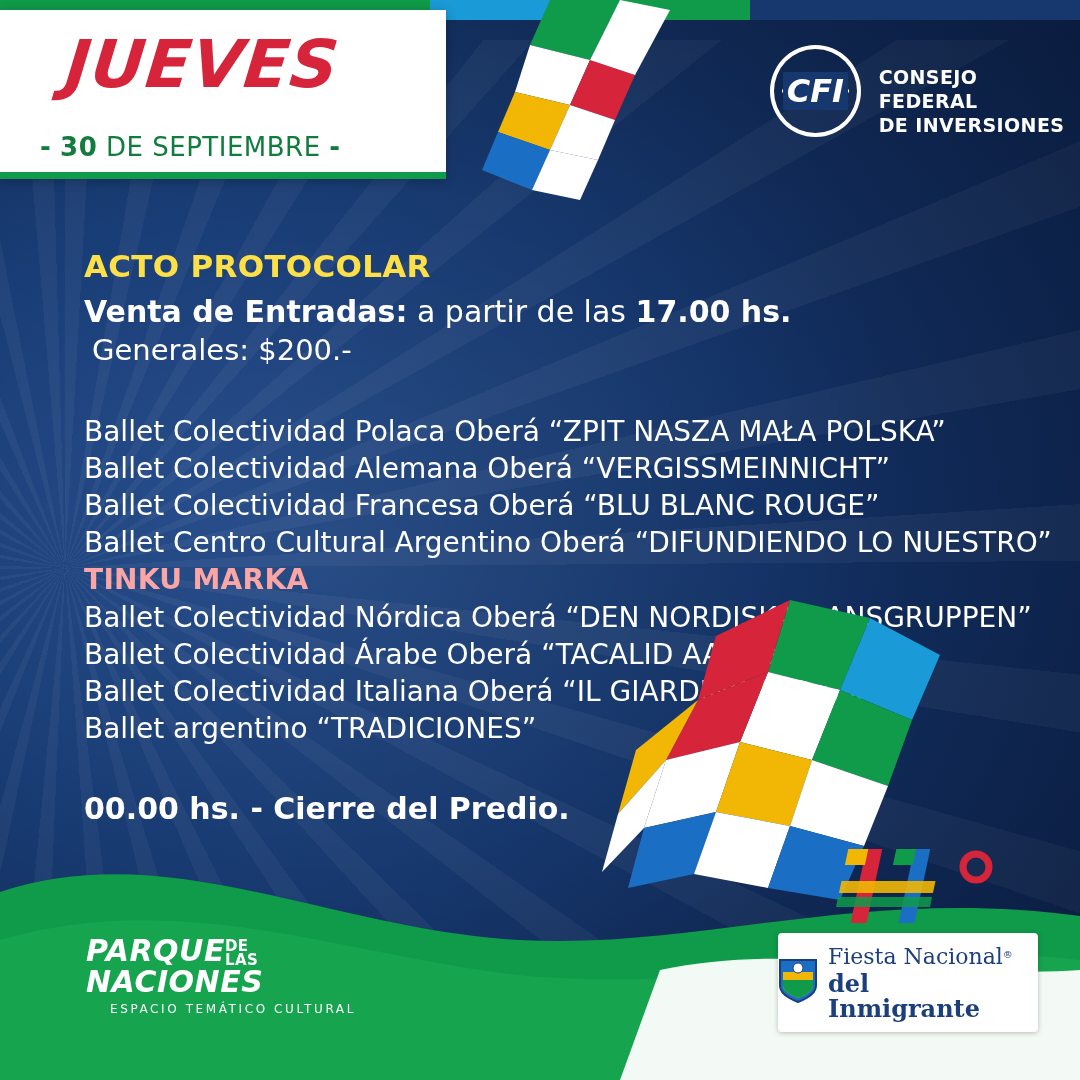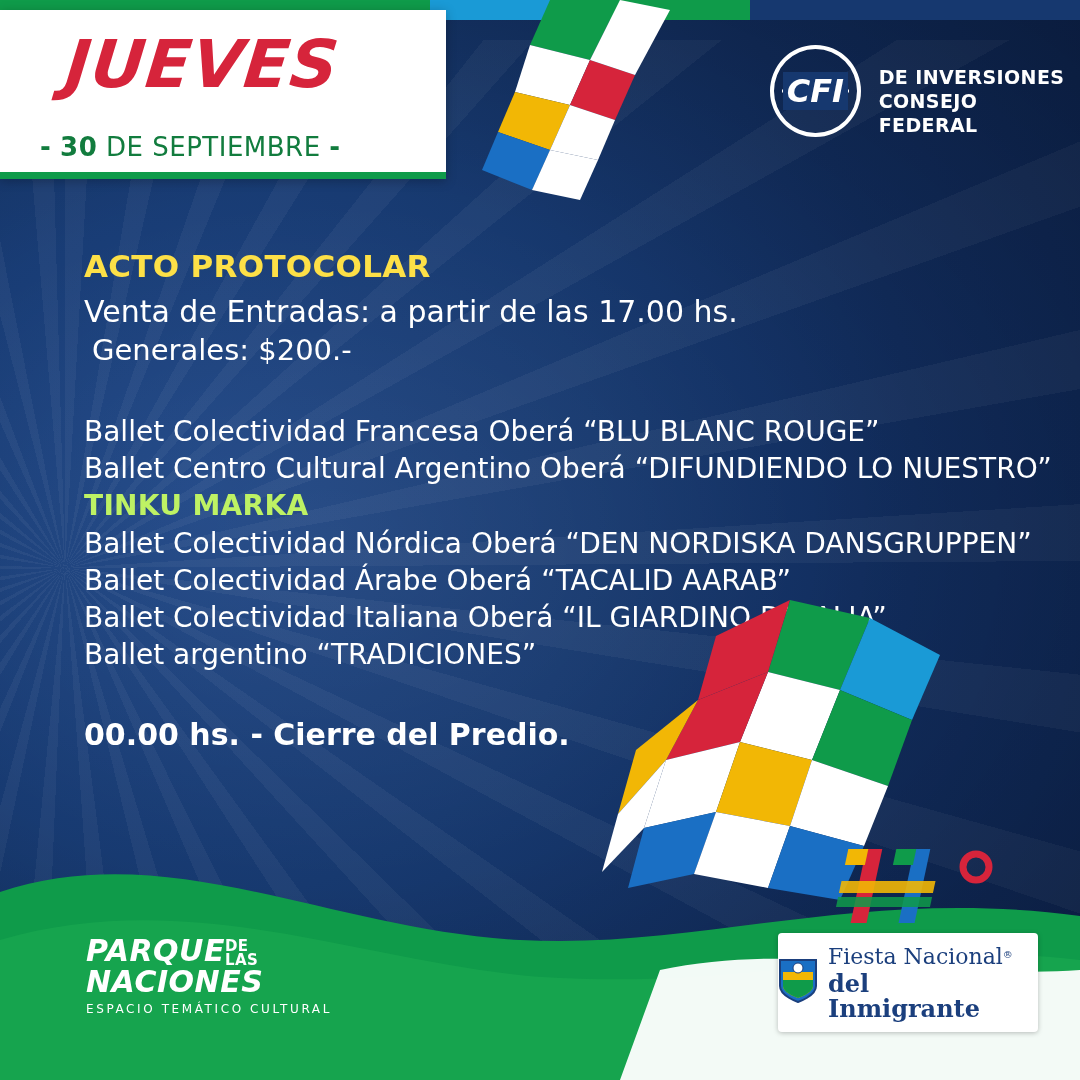--- a/index.html
+++ b/index.html
@@ -156,38 +156,38 @@
     font-weight: bold;
     font-family: "DejaVu Sans", sans-serif;
     letter-spacing: 0.3px;
     margin-bottom: 10px;
   }
   .sale-line {
     font-size: 30px;
     margin-bottom: 4px;
     font-family: "DejaVu Sans", sans-serif;
   }
-  .sale-line b { font-weight: normal; }
+  .sale-line b { font-weight: bold; }
   .sale-line .thin { font-weight: normal; margin-top: 19px; }
   .general-line {
     font-size: 29px;
     font-family: "DejaVu Sans", sans-serif;
     font-weight: normal;
     margin-left: 8px;
   }
   .gap { height: 46px; }
   .ballet {
     font-size: 28px;
     line-height: 37px;
     font-family: "DejaVu Sans", sans-serif;
     font-weight: normal;
     white-space: nowrap;
   }
   .subheading {
-    color: #bef264;
+    color: #fca5a5;
     font-size: 28px;
     font-weight: bold;
     font-family: "DejaVu Sans", sans-serif;
     line-height: 38px;
     letter-spacing: 0.3px;
   }
   .closing {
     margin-top: 44px;
     font-size: 30px;
     font-weight: bold;
@@ -232,20 +232,21 @@
     font-style: italic;
     letter-spacing: 0.5px;
     margin-top: -4px;
   }
   .parque .l3 {
     font-size: 12px;
     letter-spacing: 2.6px;
     margin-top: 3px;
     font-style: normal;
     font-weight: normal;
+    margin-left: 24px;
   }
 
   
   .fiesta {
     position: absolute;
     right: 42px;
     bottom: 48px;
     width: 260px;
     text-align: left;
   }
@@ -313,38 +314,40 @@
       <span>DE SEPTIEMBRE</span>
       <span class="dash">-</span>
     </div>
   </div>
 
   <div class="cfi">
     <div class="cfi-mark">
       <span>CFI</span>
     </div>
     <div class="cfi-text">
+      <div>CONSEJO FEDERAL</div>
       <div>DE INVERSIONES</div>
-      <div>CONSEJO FEDERAL</div>
     </div>
   </div>
 
   <div class="content">
     <div class="heading">ACTO PROTOCOLAR</div>
 
     <div class="sale-line">
       <b>Venta de Entradas:</b>
       <span class="thin">a partir de las</span>
       <b>17.00 hs.</b>
     </div>
 
     <div class="general-line">Generales: $200.-</div>
 
     <div class="gap"></div>
 
+    <div class="ballet">Ballet Colectividad Polaca Oberá  “ZPIT NASZA MAŁA POLSKA”</div>
+    <div class="ballet">Ballet Colectividad Alemana Oberá “VERGISSMEINNICHT”</div>
     <div class="ballet">Ballet Colectividad Francesa Oberá “BLU BLANC ROUGE”</div>
     <div class="ballet">Ballet Centro Cultural Argentino Oberá “DIFUNDIENDO LO NUESTRO”</div>
 
     <div class="subheading">TINKU MARKA</div>
 
     <div class="ballet">Ballet Colectividad Nórdica Oberá “DEN NORDISKA DANSGRUPPEN”</div>
     <div class="ballet">Ballet Colectividad Árabe Oberá “TACALID AARAB”</div>
     <div class="ballet">Ballet Colectividad Italiana Oberá “IL GIARDINO D’ITALIA”</div>
     <div class="ballet">Ballet argentino “TRADICIONES”</div>
 

